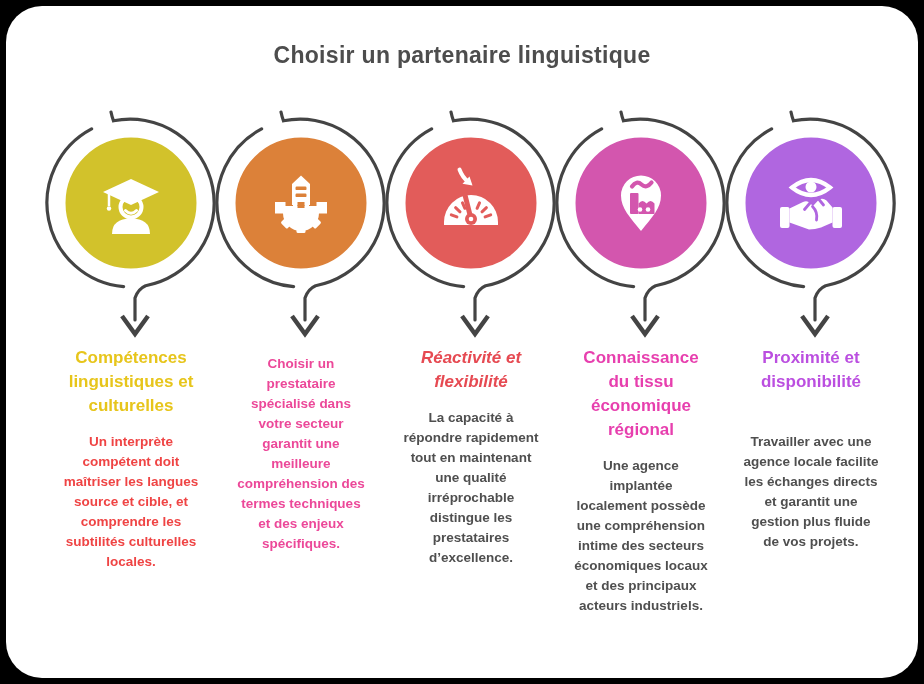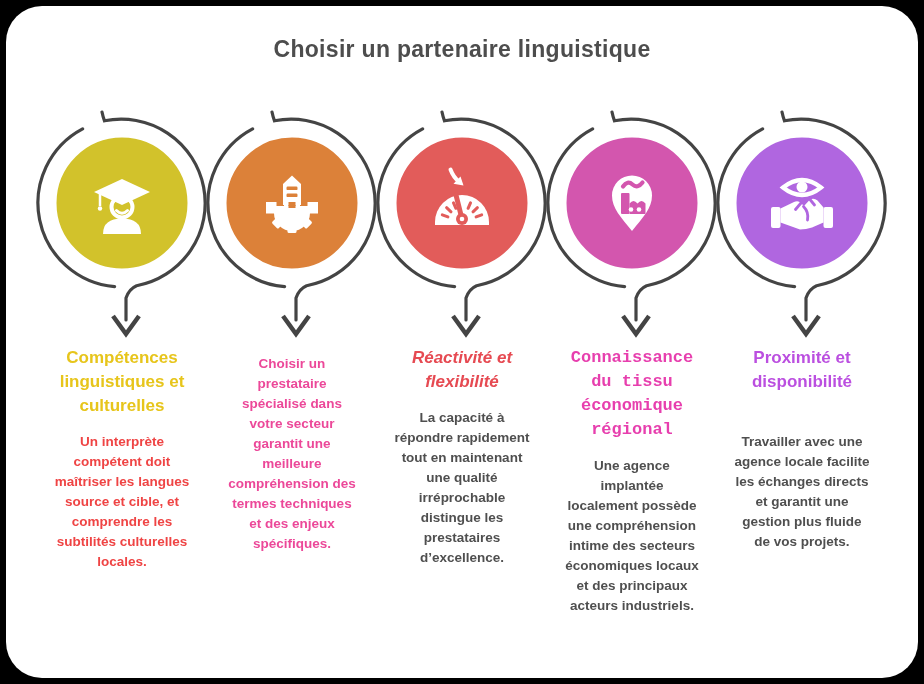--- a/index.html
+++ b/index.html
@@ -3,24 +3,24 @@
 <meta charset="utf-8">
 <style>
   html,body{margin:0;padding:0;}
   body{
     width:924px;height:684px;position:relative;overflow:hidden;
     background:#000;
     font-family:"Liberation Sans","DejaVu Sans",sans-serif;
   }
   .card{position:absolute;inset:6px;background:#fff;border-radius:36px;}
   .title{
-    position:absolute;top:36px;left:0;width:100%;
+    position:absolute;top:42px;left:0;width:100%;
     text-align:center;font-size:23px;font-weight:bold;letter-spacing:.3px;
   }
-  .row{position:absolute;top:108px;left:37px;display:flex;}
+  .row{position:absolute;top:108px;left:46px;display:flex;}
   .col{width:170px;display:flex;flex-direction:column;align-items:center;}
   .swirl-svg{width:178px;height:232px;margin:0 -4px;flex:none;}
   .swirl path{fill:none;stroke:currentColor;stroke-width:3.2;stroke-linecap:round;}
   .swirl path.ah{stroke-width:4.5;stroke-linecap:butt;stroke-linejoin:miter;}
   .heading{
     margin-top:6px;font-size:17px;line-height:24px;font-weight:bold;
     text-align:center;white-space:pre-line;
   }
   .body{
     margin-top:14px;font-size:13.5px;line-height:20px;font-weight:bold;
@@ -152,21 +152,21 @@
         <path d="M 32,61 C 21,47 12,38.5 12,25.5 A 20,20 0 1 1 52,25.5 C 52,38.5 43,47 32,61 Z" fill="#fff"></path>
         <g fill="currentColor">
           <rect x="21" y="23" width="8.5" height="21" rx="1"></rect>
           <path d="M 29.5,44 L 29.5,33.5 Q 33.5,28.5 37.5,33.5 Q 41.5,28.5 45.5,33.5 L 45.5,44 Z"></path>
         </g>
         <path d="M 23,16.5 Q 27.5,10 32.5,14.5 Q 37.5,19 42.5,12.5" fill="none" stroke="currentColor" stroke-width="4.2" stroke-linecap="round"></path>
         <circle cx="31" cy="39.5" r="2.3" fill="#fff"></circle>
         <circle cx="39" cy="39.5" r="2.3" fill="#fff"></circle>
       </g>
     </svg>
-    <div class="heading" style="color: rgb(231, 63, 174); font-family: Liberation Mono, monospace;">Connaissance
+    <div class="heading" style="color: rgb(231, 63, 174);">Connaissance
 du tissu
 économique
 régional</div>
     <div class="body" style="color: rgb(79, 79, 79);">Une agence
 implantée
 localement possède
 une compréhension
 intime des secteurs
 économiques locaux
 et des principaux

